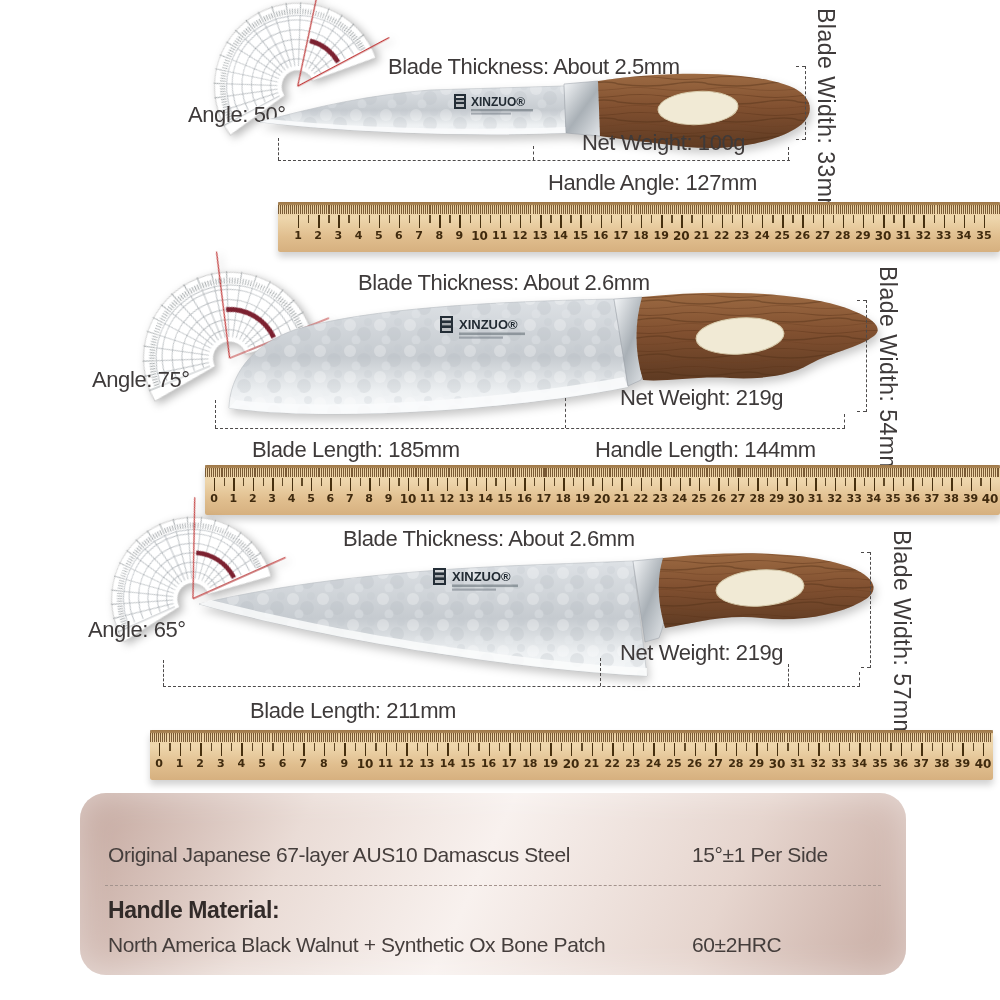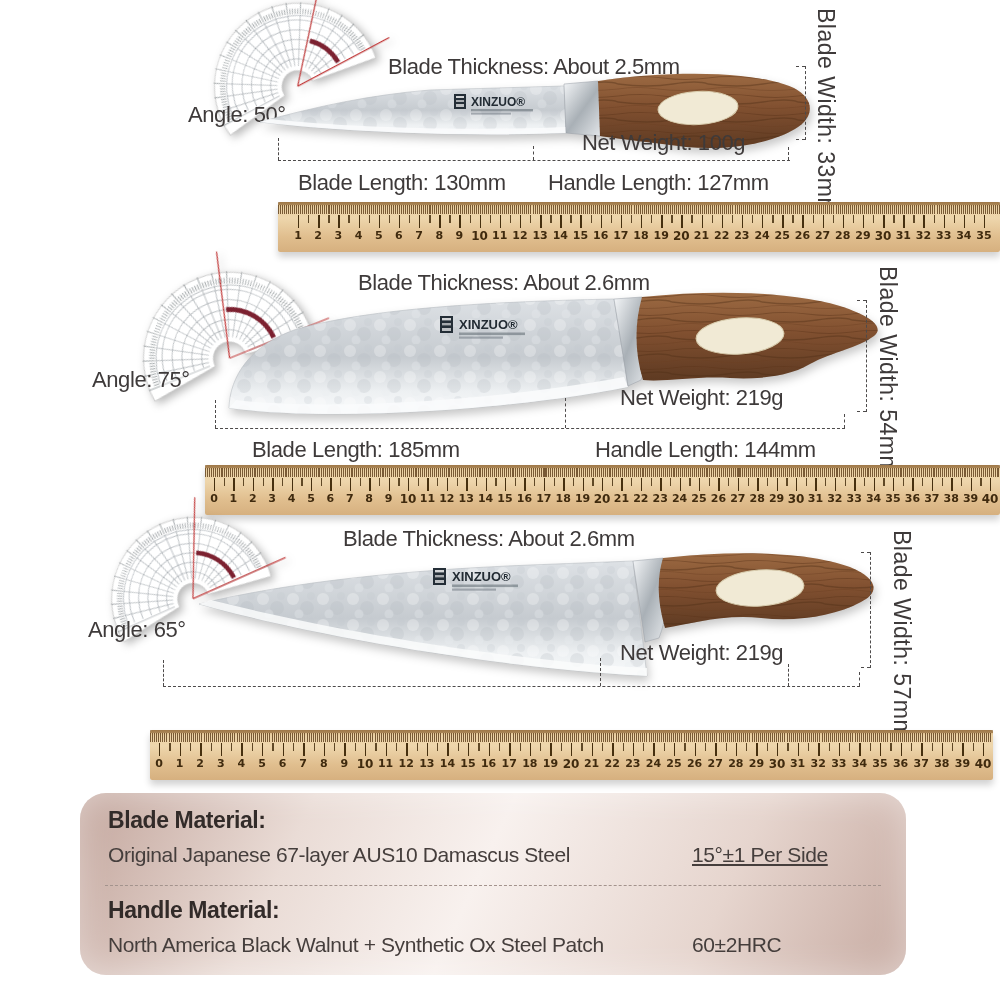--- a/index.html
+++ b/index.html
@@ -213,22 +213,21 @@
       <path d="M340,25 C420,13 502,16 536,32 C557,43 557,61 537,73 C512,88 468,95 428,91 C397,87 363,83 342,80 Z" fill="url(#woodG)"></path>
       <path d="M340,25 C420,13 502,16 536,32 C557,43 557,61 537,73 C512,88 468,95 428,91 C397,87 363,83 342,80 Z" fill="url(#grainP)"></path>
       <ellipse cx="440" cy="52" rx="40" ry="16.5" transform="rotate(-3 440 52)" fill="#f1ead5" stroke="#d8cdae" stroke-width="1"></ellipse>
     </svg>
 
     <div class="lbl" style="left:582px;top:130px;">Net Weight: 100g</div>
     <div class="dash-h" style="left:278px;top:160px;width:512px;"></div>
     <div class="dash-v" style="left:278px;top:138px;height:22px;"></div>
     <div class="dash-v" style="left:533px;top:146px;height:14px;"></div>
     <div class="dash-v" style="left:788px;top:147px;height:13px;"></div>
-    <div class="lbl" style="left:298px;top:170px;">Blade Length: 130mm</div>
-    <div class="lbl" style="left:548px;top:170px;">Handle Length: 127mm</div>
+    <div class="lbl" style="left:548px;top:170px;">Handle Angle: 127mm</div>
     <div class="wbracket" style="left:796px;top:66px;width:9px;height:74px;"></div>
     <div class="vlbl" style="left:812px;top:8px;">Blade Width: 33mm</div>
     <div class="ruler" style="left:278px;top:202px;width:722px;">
         <div class="mm" style="background-image: repeating-linear-gradient(90deg, rgba(92, 60, 25, 0.8) 0px, rgba(92, 60, 25, 0.8) 1px, rgba(0, 0, 0, 0) 1px, rgba(0, 0, 0, 0) 2.02px);"></div>
         <div class="tick cm" style="left: 20px;"></div>
         <div class="num" style="left: 20px;">1</div>
         <div class="tick half" style="left: 30.0882px;"></div>
         <div class="tick cm" style="left: 40.1765px;"></div>
         <div class="num" style="left: 40.1765px;">2</div>
         <div class="tick half" style="left: 50.2647px;"></div>
@@ -758,20 +757,21 @@
       <path d="M468,18 C545,9 618,13 655,27 C682,38 686,52 666,62 C640,76 602,82 566,78 C528,74 496,84 470,88 C462,60 462,38 468,18 Z" fill="url(#grainP)"></path>
       <ellipse cx="565" cy="48" rx="44" ry="18" transform="rotate(-4 565 48)" fill="#f1ead5" stroke="#d8cdae" stroke-width="1"></ellipse>
     </svg>
 
     <div class="lbl" style="left:620px;top:640px;">Net Weight: 219g</div>
     <div class="dash-h" style="left:163px;top:686px;width:697px;"></div>
     <div class="dash-v" style="left:163px;top:660px;height:26px;"></div>
     <div class="dash-v" style="left:600px;top:658px;height:28px;"></div>
     <div class="dash-v" style="left:788px;top:664px;height:22px;"></div>
     <div class="dash-v" style="left:859px;top:672px;height:14px;"></div>
+    <div class="lbl" style="left:250px;top:698px;">Blade Length: 211mm</div>
     <div class="wbracket" style="left:861px;top:552px;width:9px;height:116px;"></div>
     <div class="vlbl" style="left:888px;top:530px;">Blade Width: 57mm</div>
     <div class="ruler" style="left:150px;top:730px;width:843px;">
         <div class="mm" style="background-image: repeating-linear-gradient(90deg, rgba(92, 60, 25, 0.8) 0px, rgba(92, 60, 25, 0.8) 1px, rgba(0, 0, 0, 0) 1px, rgba(0, 0, 0, 0) 2.06px);"></div>
         <div class="tick cm" style="left: 9px;"></div>
         <div class="num" style="left: 9px;">0</div>
         <div class="tick half" style="left: 19.3px;"></div>
         <div class="tick cm" style="left: 29.6px;"></div>
         <div class="num" style="left: 29.6px;">1</div>
         <div class="tick half" style="left: 39.9px;"></div>
@@ -888,22 +888,21 @@
         <div class="tick half" style="left: 802.1px;"></div>
         <div class="tick cm" style="left: 812.4px;"></div>
         <div class="num" style="left: 812.4px;">39</div>
         <div class="tick half" style="left: 822.7px;"></div>
         <div class="tick cm" style="left: 833px;"></div>
         <div class="num big" style="left: 833px;">40</div>
       </div>
   </div>
 
   <div class="panel">
-    <div class="cell-label" style="left:28px;top:14px;">Blade Material:</div>
     <div class="cell-value" style="left:28px;top:50px;">Original Japanese 67-layer AUS10 Damascus Steel</div>
-    <div class="cell-value" style="left:612px;top:50px;text-decoration:underline;">15°±1 Per Side</div>
+    <div class="cell-value" style="left:612px;top:50px;">15°±1 Per Side</div>
     <div class="divider"></div>
     <div class="cell-label" style="left:28px;top:104px;">Handle Material:</div>
-    <div class="cell-value" style="left:28px;top:140px;">North America Black Walnut + Synthetic Ox Steel Patch</div>
+    <div class="cell-value" style="left:28px;top:140px;">North America Black Walnut + Synthetic Ox Bone Patch</div>
     <div class="cell-value" style="left:612px;top:140px;">60±2HRC</div>
   </div>
 
 </div>
 
 </body></html>

